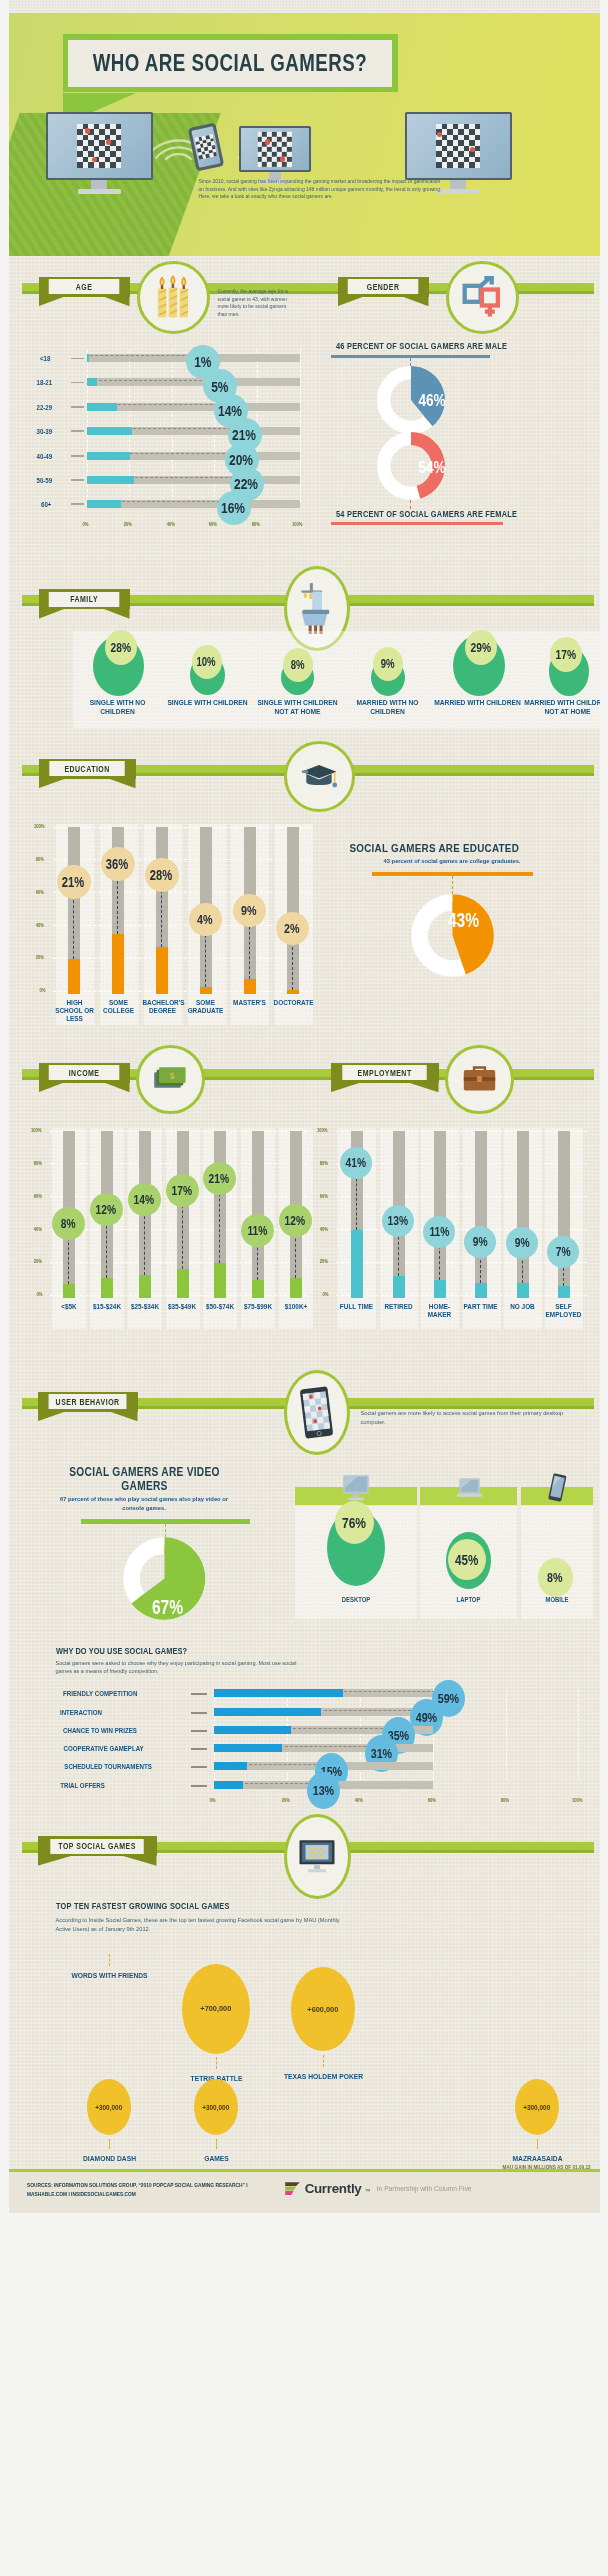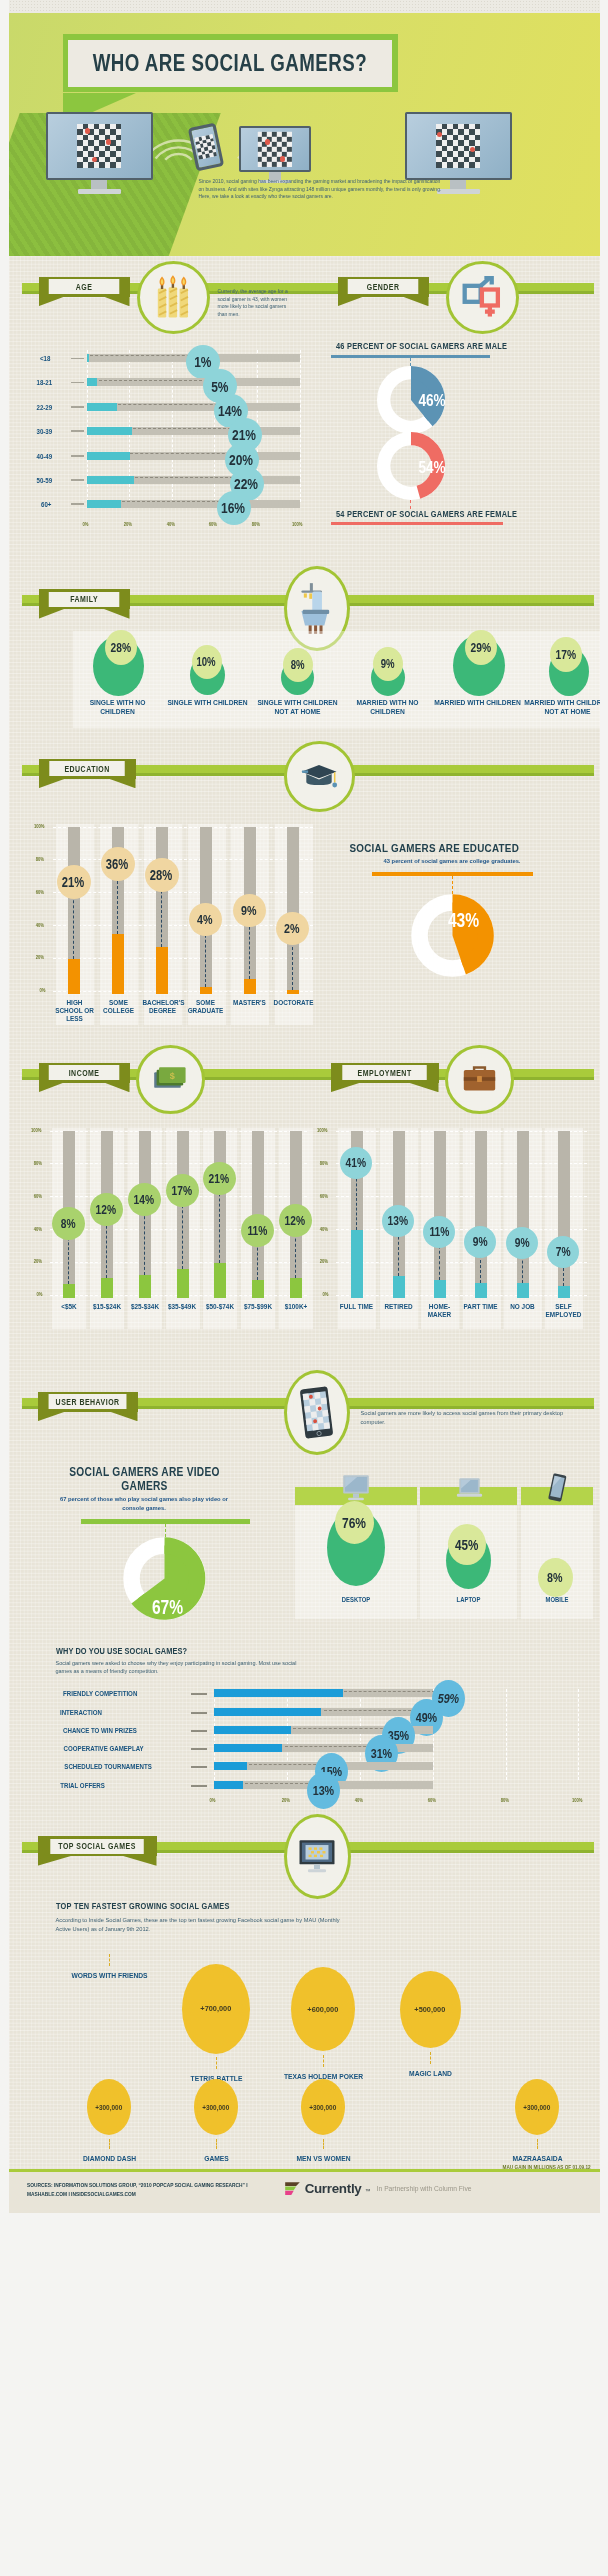--- a/index.html
+++ b/index.html
@@ -1009,21 +1009,21 @@
 
       <div style="position:absolute;left:125px;top:18px;width:97px;height:18px;background:#b4d44a;"></div>
       <div style="position:absolute;left:125px;top:37px;width:97px;height:113px;background:rgba(255,255,255,.4);"></div>
       <svg style="position:absolute;left:161px;top:7.3px;" width="27" height="24" viewBox="0 0 44 40">
         <rect x="5" y="2" width="34" height="26" rx="2" fill="#b7c6cf"></rect>
         <rect x="8" y="5" width="28" height="20" fill="#9bb7cb"></rect>
         <path d="M8 5 L24 5 L8 19 Z" fill="#c6d7e4" opacity=".6"></path>
         <rect x="1" y="28" width="42" height="5" rx="2" fill="#cdd4d8"></rect>
       </svg>
       <div class="blob" style="position:absolute;left:151px;top:63px;width:45px;height:57px;background:#3cb878;"></div>
-      <div class="circ" style="left:153px;top:55px;width:38px;height:41px;background:#d9e89a;">
+      <div class="circ" style="left:153px;top:70px;width:38px;height:41px;background:#d9e89a;">
         <span class="pct" style="font-size:14.6px;">45%</span>
           </div>
       <div class="lbl" style="position:absolute;left:125px;top:127px;width:97px;text-align:center;font-size:7px;">LAPTOP</div>
 
       <div style="position:absolute;left:226px;top:18px;width:72px;height:18px;background:#b4d44a;"></div>
       <div style="position:absolute;left:226px;top:37px;width:72px;height:113px;background:rgba(255,255,255,.4);"></div>
       <svg style="position:absolute;left:252px;top:3.7px;" width="20.7" height="29" viewBox="0 0 34 48">
         <g transform="rotate(12 17 24)">
           <rect x="6" y="2" width="22" height="44" rx="3" fill="#39444a"></rect>
           <rect x="8.5" y="6" width="17" height="34" fill="#9bb7cb"></rect>
@@ -1050,21 +1050,21 @@
         <div style="position:absolute;left:364px;top:0;width:0.6px;height:91px;border-left:0.6px dashed #ffffff;"></div>
       </div>
 
       <div style="position:absolute;left:0;top:41px;width:523px;height:14.6px;">
         <span class="lbl" style="position:absolute;left:0;top:1.8px;font-size:7.3px;">FRIENDLY COMPETITION</span>
         <div style="position:absolute;left:135px;top:5.5px;width:16px;height:1.8px;background:#8f8c80;"></div>
         <div class="hbar-track" style="position:absolute;left:158px;top:1.8px;width:219px;">
           <div class="hbar-fill" style="width:129px;background:#1b9cd8;"></div>
         </div>
         <div class="dots" style="left:288px;width:91px;"></div>
-        <div class="circ" style="left:376px;top:-7.3px;width:33px;height:37px;background:#63bbdf;font-style:italic;">
+        <div class="circ" style="left:376px;top:-7.3px;width:33px;height:37px;background:#63bbdf;">
           <span class="pct" style="font-size:13.4px;">59%</span>
             </div>
       </div>
 
       <div style="position:absolute;left:0;top:60px;width:523px;height:14.6px;">
         <span class="lbl" style="position:absolute;left:0;top:1.8px;font-size:7.3px;">INTERACTION</span>
         <div style="position:absolute;left:135px;top:5.5px;width:16px;height:1.8px;background:#8f8c80;"></div>
         <div class="hbar-track" style="position:absolute;left:158px;top:1.8px;width:219px;">
           <div class="hbar-fill" style="width:107px;background:#1b9cd8;"></div>
         </div>
@@ -1175,48 +1175,34 @@
         <div style="margin:3.7px auto 0;width:0;height:12px;border-left:1.2px dashed #dcae25;"></div>
         <div class="lbl" style="text-align:center;margin-top:4.9px;font-size:8px;">TETRIS BATTLE</div>
       </div>
       <div style="position:absolute;left:214px;top:17px;width:107px;">
         <div class="blob" style="width:64px;height:84px;background:#f0c12b;margin:0 auto;display:flex;align-items:center;justify-content:center;">
           <span class="lbl" style="color:#3f3b22;font-size:8px;transform:scaleX(.92);">+600,000</span>
         </div>
         <div style="margin:3.7px auto 0;width:0;height:12px;border-left:1.2px dashed #dcae25;"></div>
         <div class="lbl" style="text-align:center;margin-top:4.9px;font-size:8px;">TEXAS HOLDEM POKER</div>
       </div>
-      <div style="position:absolute;left:321px;top:20.7px;width:107px;">
-        <div class="blob" style="width:61px;height:77px;background:#f0c12b;margin:0 auto;display:flex;align-items:center;justify-content:center;">
-          <span class="lbl" style="color:#3f3b22;font-size:8px;transform:scaleX(.92);">+500,000</span>
-        </div>
-        <div style="margin:3.7px auto 0;width:0;height:12px;border-left:1.2px dashed #dcae25;"></div>
-        <div class="lbl" style="text-align:center;margin-top:4.9px;font-size:8px;">MAGIC LAND</div>
-      </div>
 
       <div style="position:absolute;left:0;top:129px;width:107px;">
         <div class="blob" style="width:44px;height:56px;background:#f0c12b;margin:0 auto;display:flex;align-items:center;justify-content:center;">
           <span class="lbl" style="color:#3f3b22;font-size:7px;transform:scaleX(.92);">+300,000</span>
         </div>
         <div style="margin:3.7px auto 0;width:0;height:9.7px;border-left:1.2px dashed #dcae25;"></div>
         <div class="lbl" style="text-align:center;margin-top:4.9px;font-size:8px;">DIAMOND DASH</div>
       </div>
       <div style="position:absolute;left:107px;top:129px;width:107px;">
         <div class="blob" style="width:44px;height:56px;background:#f0c12b;margin:0 auto;display:flex;align-items:center;justify-content:center;">
           <span class="lbl" style="color:#3f3b22;font-size:7px;transform:scaleX(.92);">+300,000</span>
         </div>
         <div style="margin:3.7px auto 0;width:0;height:9.7px;border-left:1.2px dashed #dcae25;"></div>
         <div class="lbl" style="text-align:center;margin-top:4.9px;font-size:8px;">GAMES</div>
-      </div>
-      <div style="position:absolute;left:214px;top:129px;width:107px;">
-        <div class="blob" style="width:44px;height:56px;background:#f0c12b;margin:0 auto;display:flex;align-items:center;justify-content:center;">
-          <span class="lbl" style="color:#3f3b22;font-size:7px;transform:scaleX(.92);">+300,000</span>
-        </div>
-        <div style="margin:3.7px auto 0;width:0;height:9.7px;border-left:1.2px dashed #dcae25;"></div>
-        <div class="lbl" style="text-align:center;margin-top:4.9px;font-size:8px;">MEN VS WOMEN</div>
       </div>
       <div style="position:absolute;left:428px;top:129px;width:107px;">
         <div class="blob" style="width:44px;height:56px;background:#f0c12b;margin:0 auto;display:flex;align-items:center;justify-content:center;">
           <span class="lbl" style="color:#3f3b22;font-size:7px;transform:scaleX(.92);">+300,000</span>
         </div>
         <div style="margin:3.7px auto 0;width:0;height:9.7px;border-left:1.2px dashed #dcae25;"></div>
         <div class="lbl" style="text-align:center;margin-top:4.9px;font-size:8px;">MAZRAASAIDA</div>
       </div>
 
       <div class="axlbl" style="position:absolute;right:0;top:214px;font-size:5.5px;transform-origin:right;">MAU GAIN IN MILLIONS AS OF 01.09.12</div>

